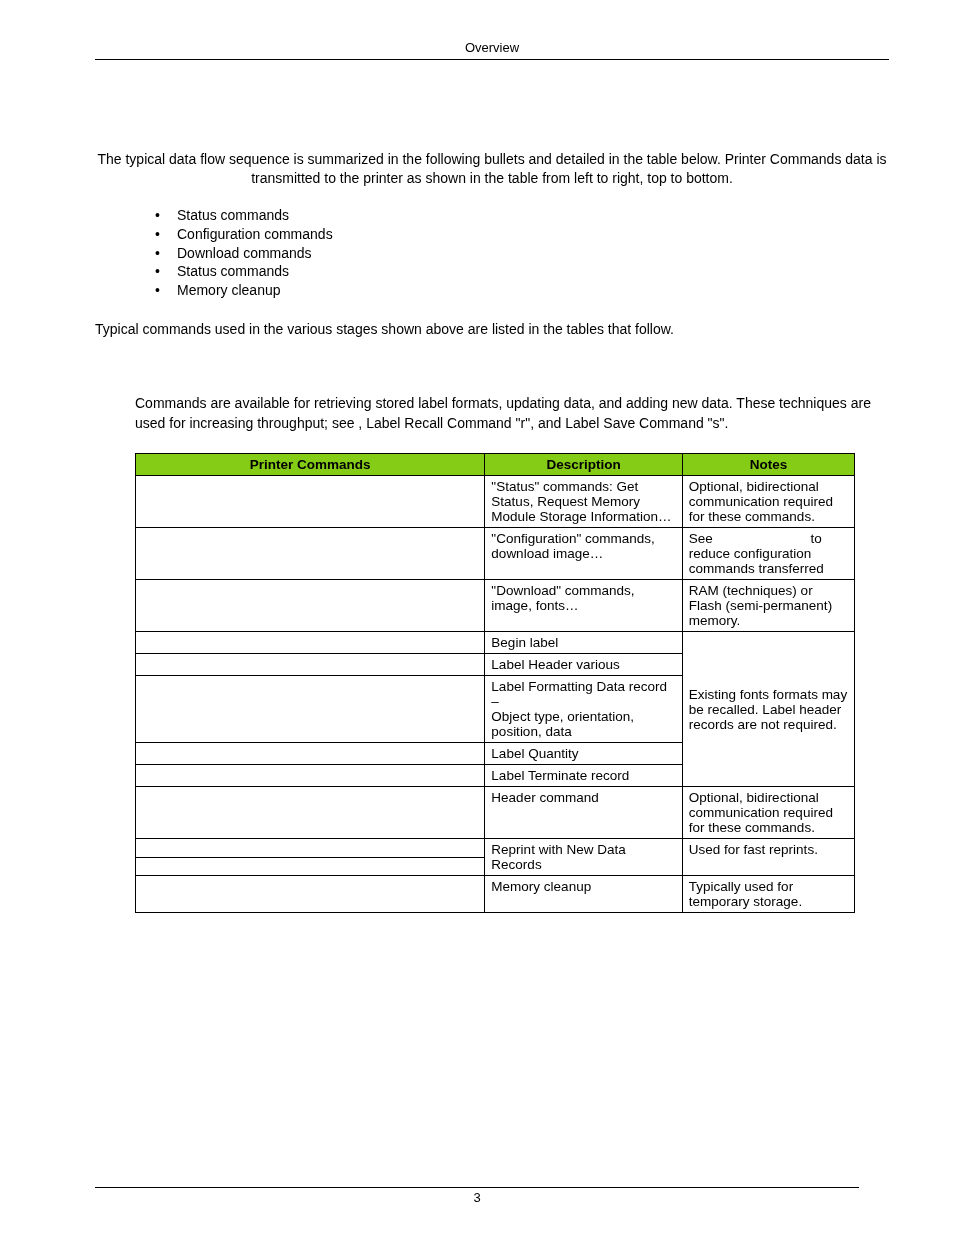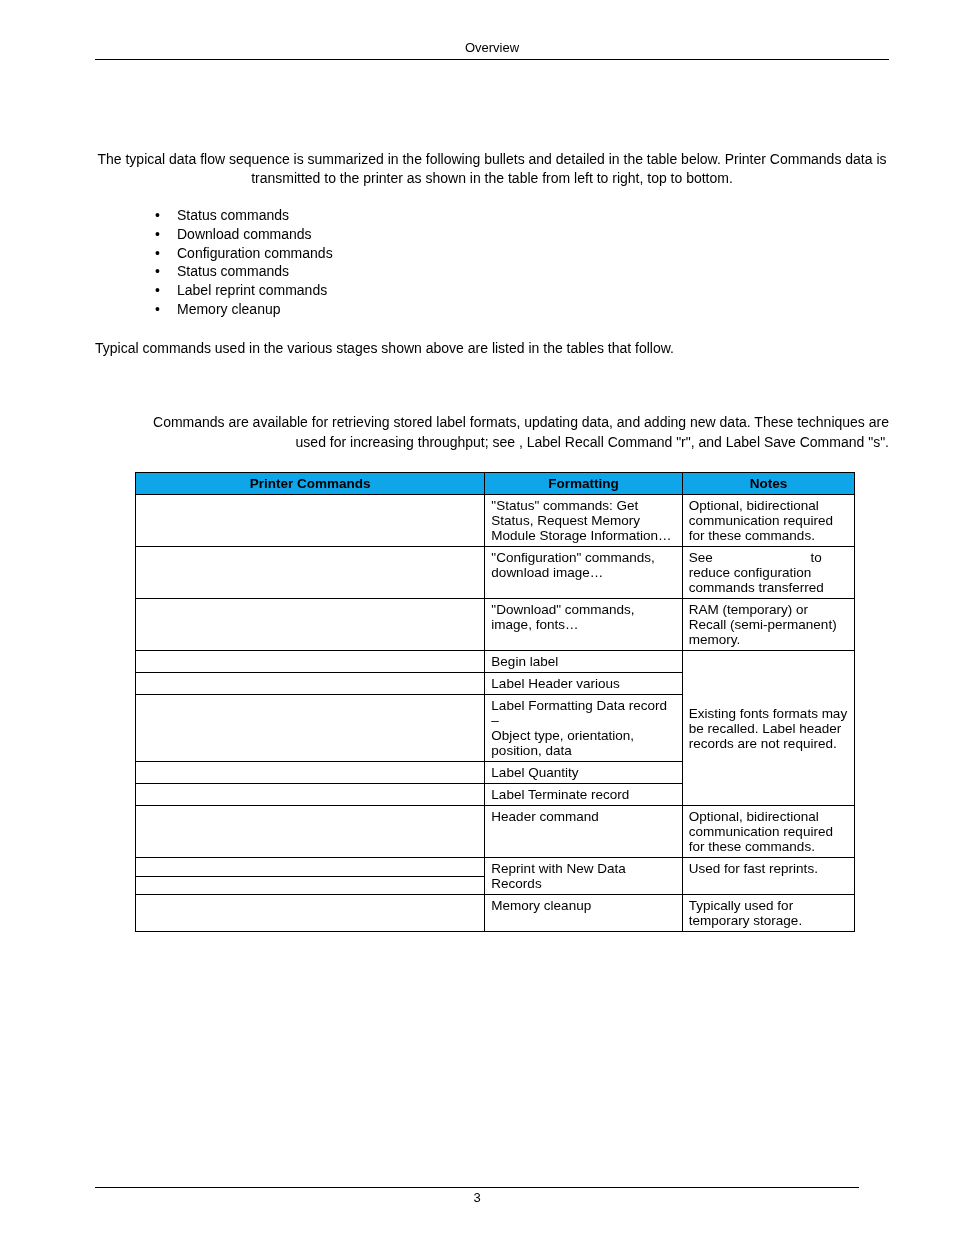--- a/index.html
+++ b/index.html
@@ -48,36 +48,35 @@
     left: 0;
     top: 0;
   }
   .para {
     line-height: 1.35;
     margin-bottom: 55px;
   }
   .para2 {
     line-height: 1.4;
     margin: 0 0 20px 40px;
-    text-align: right;
   }
   table.cmd {
     border-collapse: collapse;
     width: 720px;
     margin-left: 40px;
     font-size: 13.5px;
   }
   table.cmd th, table.cmd td {
     border: 1px solid #000;
     padding: 3px 6px;
     vertical-align: top;
     text-align: left;
   }
   table.cmd th {
-    background: #0ea5e9;
+    background: #84cc16;
     font-weight: bold;
     text-align: center;
   }
   .col-pc { width: 345px; }
   .col-desc { width: 195px; }
   .col-notes { width: 170px; }
   .notes-justify { text-align: justify; }
   .footer {
     position: absolute;
     left: 95px;
@@ -101,41 +100,40 @@
 
   <div class="header-area">
     <span>Overview</span>
   </div>
   <hr class="header-rule">
 
   <div class="intro">The typical data flow sequence is summarized in the following bullets and detailed in the table below.  Printer Commands data is transmitted to the printer as shown in the table from left to right, top to bottom.</div>
 
   <ul class="bullets">
     <li>Status commands</li>
+    <li>Configuration commands</li>
     <li>Download commands</li>
-    <li>Configuration commands</li>
     <li>Status commands</li>
-    <li>Label reprint commands</li>
     <li>Memory cleanup</li>
   </ul>
 
   <div class="para">Typical commands used in the various stages shown above are listed in the tables that follow.</div>
 
   <div class="para2">Commands are available for retrieving stored label formats, updating data, and adding new data. These techniques are used for increasing throughput; see          , Label Recall Command "r", and Label Save Command "s".</div>
 
   <table class="cmd">
     <colgroup>
       <col class="col-pc">
         <col class="col-desc">
         <col class="col-notes">
     </colgroup>
     <thead>
       <tr>
         <th>Printer Commands</th>
-        <th>Formatting</th>
+        <th>Description</th>
         <th>Notes</th>
       </tr>
     </thead>
     <tbody>
       <tr>
         <td></td>
         <td>"Status" commands: Get Status, Request Memory Module Storage Information…</td>
         <td>Optional, bidirectional communication required for these commands.</td>
       </tr>
       <tr>
@@ -146,21 +144,21 @@
             <span>See</span>
             <span style="display:inline-block; width:90px;"></span>
             <span>to</span>
           </div>
           <div>reduce configuration commands transferred</div>
         </td>
       </tr>
       <tr>
         <td></td>
         <td>"Download" commands, image, fonts…</td>
-        <td>RAM (temporary) or Recall (semi-permanent) memory.</td>
+        <td>RAM (techniques) or Flash (semi-permanent) memory.</td>
       </tr>
       <tr>
         <td></td>
         <td>Begin label</td>
         <td rowspan="5" style="vertical-align:middle;">
           <span>Existing fonts formats may be recalled.  Label header records are not required.</span>
         </td>
       </tr>
       <tr>
         <td></td>

